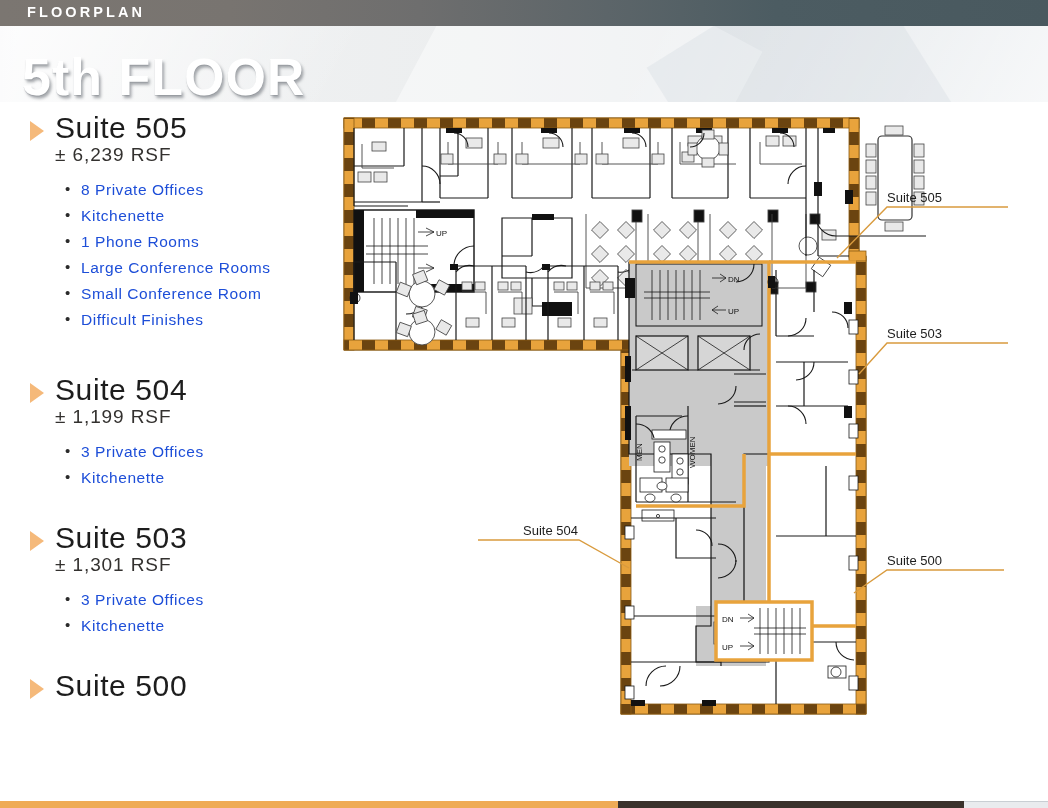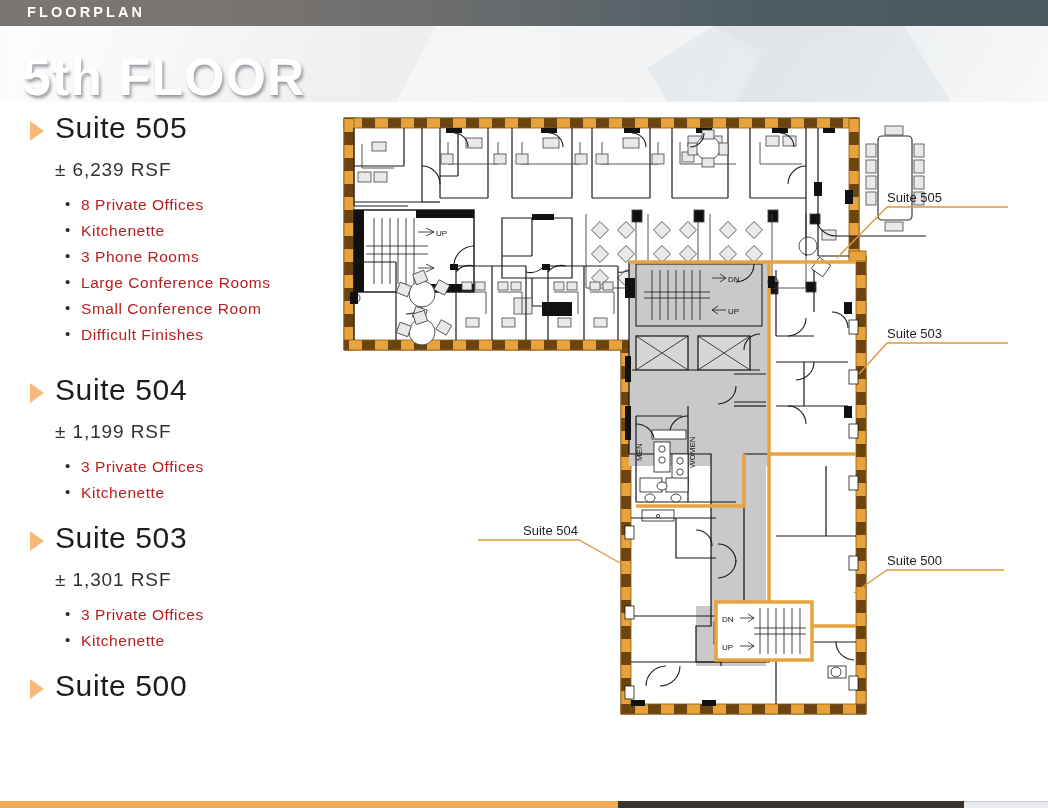--- a/index.html
+++ b/index.html
@@ -97,34 +97,34 @@
     color: #1d1d1d;
     letter-spacing: 0.6px;
     font-family: "Liberation Sans", sans-serif;
     line-height: 1.05;
     white-space: nowrap;
   }
   .suite-rsf {
     font-size: 19px;
     color: #33312f;
     letter-spacing: 0.9px;
-    margin-top: 15px;
+    margin-top: 0;
     padding-left: 37px;
     white-space: nowrap;
   }
   .feat-list {
     margin: 11px 0 0 0;
     padding: 0;
     list-style: none;
   }
   .feat-list li {
     position: relative;
     padding-left: 63px;
     font-size: 15.5px;
-    color: #b91c1c;
+    color: #1d4ed8;
     letter-spacing: 0.55px;
     line-height: 26px;
     white-space: nowrap;
   }
   .feat-list li::before {
     content: "•";
     position: absolute; left: 47px; top: -1px;
     font-size: 15px;
     color: #2b2b2b;
   }
@@ -164,21 +164,21 @@
 
     <div class="suite-block" style="top:0px;">
       <div class="suite-head">
         <span class="tri"></span>
         <span class="suite-name">Suite 505</span>
       </div>
       <div class="suite-rsf">± 6,239 RSF</div>
       <ul class="feat-list">
         <li>8 Private Offices</li>
         <li>Kitchenette</li>
-        <li>3 Phone Rooms</li>
+        <li>1 Phone Rooms</li>
         <li>Large Conference Rooms</li>
         <li>Small Conference Room</li>
         <li>Difficult Finishes</li>
       </ul>
     </div>
 
     <div class="suite-block" style="top:262px;">
       <div class="suite-head">
         <span class="tri"></span>
         <span class="suite-name">Suite 504</span>

